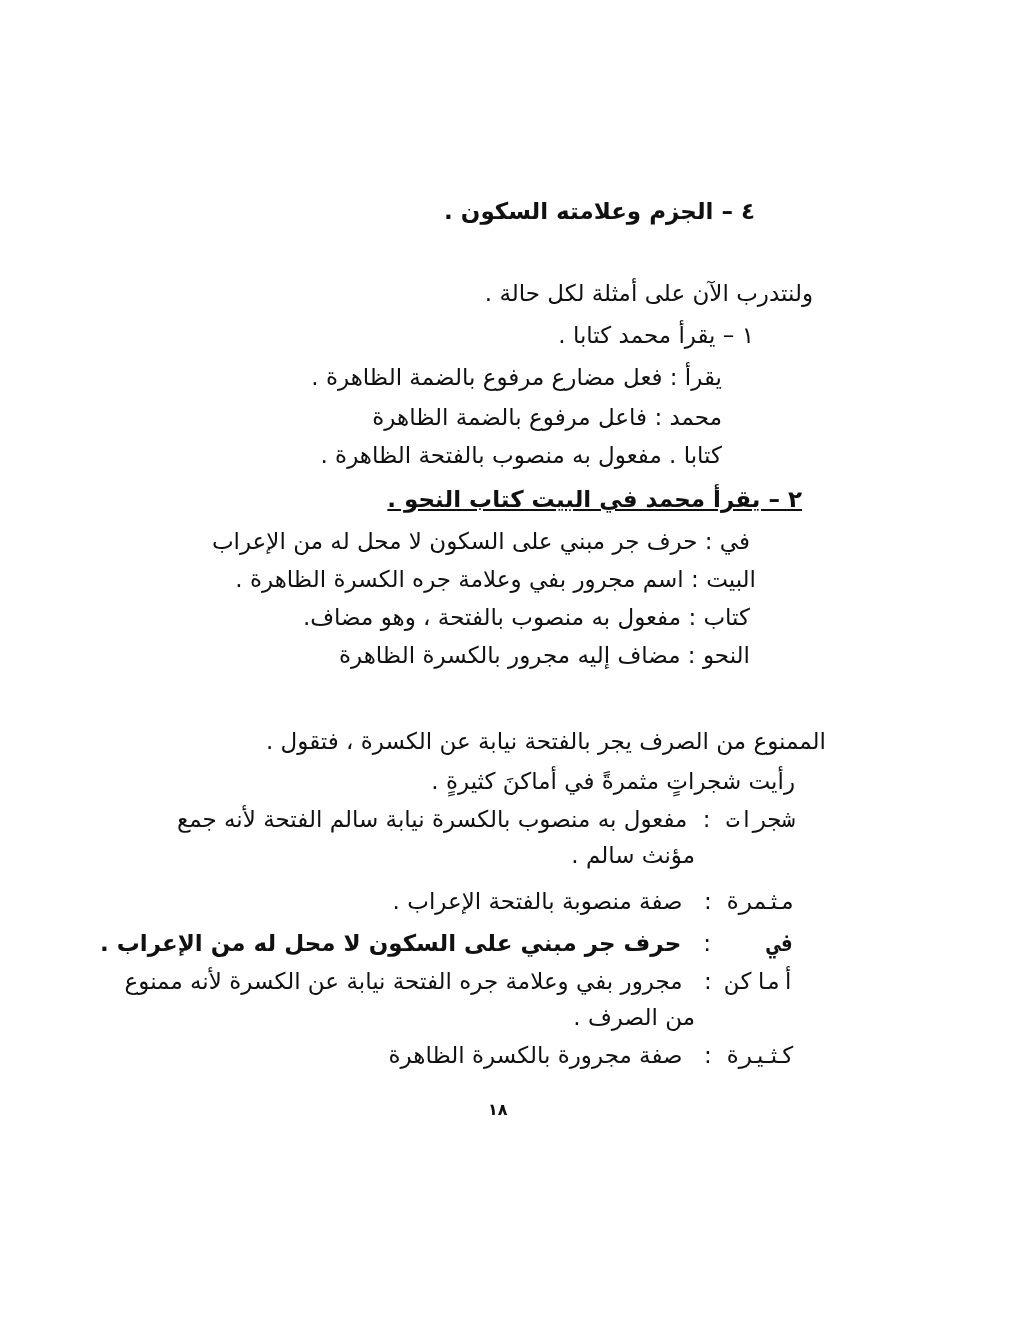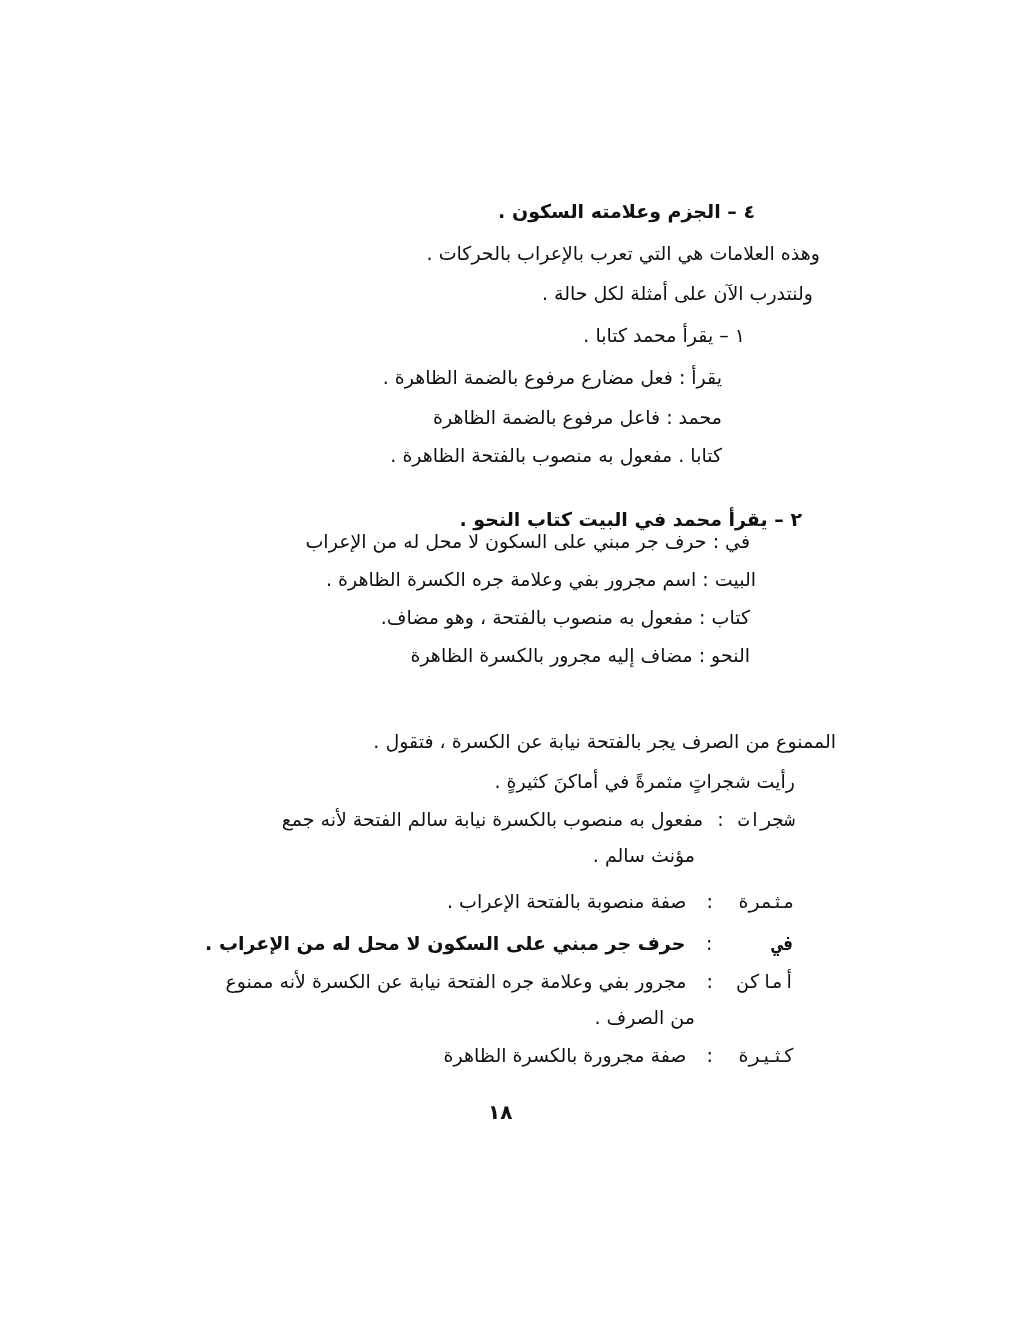--- a/index.html
+++ b/index.html
@@ -4,52 +4,51 @@
   <style>
     html, body { margin: 0; padding: 0; background: #ffffff; }
     body { width: 1020px; height: 1320px; position: relative; overflow: hidden; }
     .page {
       position: absolute; left: 0; top: 0; width: 1020px; height: 1320px;
       background: #ffffff; color: #111111;
       font-family: "DejaVu Sans", sans-serif;
     }
     .line {
       position: absolute; direction: rtl; white-space: nowrap;
-      font-size: 19px; line-height: 26px; color: #111;
+      font-size: 23px; line-height: 26px; color: #111;
     }
     .bold { font-weight: bold; }
     .just { text-align: justify; text-align-last: justify; }
     .label { display: inline-block; font-family: Liberation Mono, monospace; }
     .colon { display: inline-block; }
     .page-number {
-      position: absolute; left: 488px; top: 1100px; font-size: 20px;
+      position: absolute; left: 488px; top: 1100px; font-size: 16px;
       font-weight: bold; direction: rtl; font-family: "DejaVu Sans", sans-serif; text-align: center;
     }
   </style>
 </head>
 <body>
 
 <div class="page">
 
   <div class="line bold" style="right:265px; top:198px;">٤ – الجزم وعلامته السكون .</div>
-  <div class="line" style="right:200px; top:240px;">وهذه العلامات هي التي تعرب بالإعراب بالحركات .</div>
   <div class="line" style="right:207px; top:280px;">ولنتدرب الآن على أمثلة لكل حالة .</div>
 
-  <div class="line" style="right:275px; top:322px;text-align:right;">١ – يقرأ محمد كتابا .</div>
+  <div class="line" style="right:266px; top:322px;text-align:right;">١ – يقرأ محمد كتابا .</div>
   <div class="line" style="right:298px; top:364px;">يقرأ : فعل مضارع مرفوع بالضمة الظاهرة .</div>
   <div class="line" style="right:298px; top:404px;">محمد : فاعل مرفوع بالضمة الظاهرة</div>
   <div class="line" style="right:298px; top:442px;">كتابا . مفعول به منصوب بالفتحة الظاهرة .</div>
 
-  <div class="line bold" style="right:218px; top:506px;">٢ – يقرأ محمد في البيت كتاب النحو .</div>
+  <div class="line bold" style="right:218px; top:486px;text-decoration:underline;">٢ – يقرأ محمد في البيت كتاب النحو .</div>
   <div class="line" style="right:270px; top:528px;">في : حرف جر مبني على السكون لا محل له من الإعراب</div>
   <div class="line" style="right:264px; top:566px;">البيت : اسم مجرور بفي وعلامة جره الكسرة الظاهرة .</div>
   <div class="line" style="right:270px; top:604px;">كتاب : مفعول به منصوب بالفتحة ، وهو مضاف.</div>
   <div class="line" style="right:270px; top:642px;">النحو : مضاف إليه مجرور بالكسرة الظاهرة</div>
 
-  <div class="line" style="right:184px; top:728px;">الممنوع من الصرف يجر بالفتحة نيابة عن الكسرة ، فتقول .</div>
+  <div class="line" style="right:194px; top:728px;">الممنوع من الصرف يجر بالفتحة نيابة عن الكسرة ، فتقول .</div>
 
   <div class="line" style="right:225px; top:768px;">رأيت شجراتٍ مثمرةً في أماكنَ كثيرةٍ .</div>
 
   <div class="line" style="right:225px; top:806px;">
     <span class="label">شجرات</span>
     <span class="colon" style="margin:0 8px;">:</span>
     <span>مفعول به منصوب بالكسرة نيابة سالم الفتحة لأنه جمع</span>
   </div>
   <div class="line" style="right:325px; top:842px;">مؤنث سالم .</div>
 

